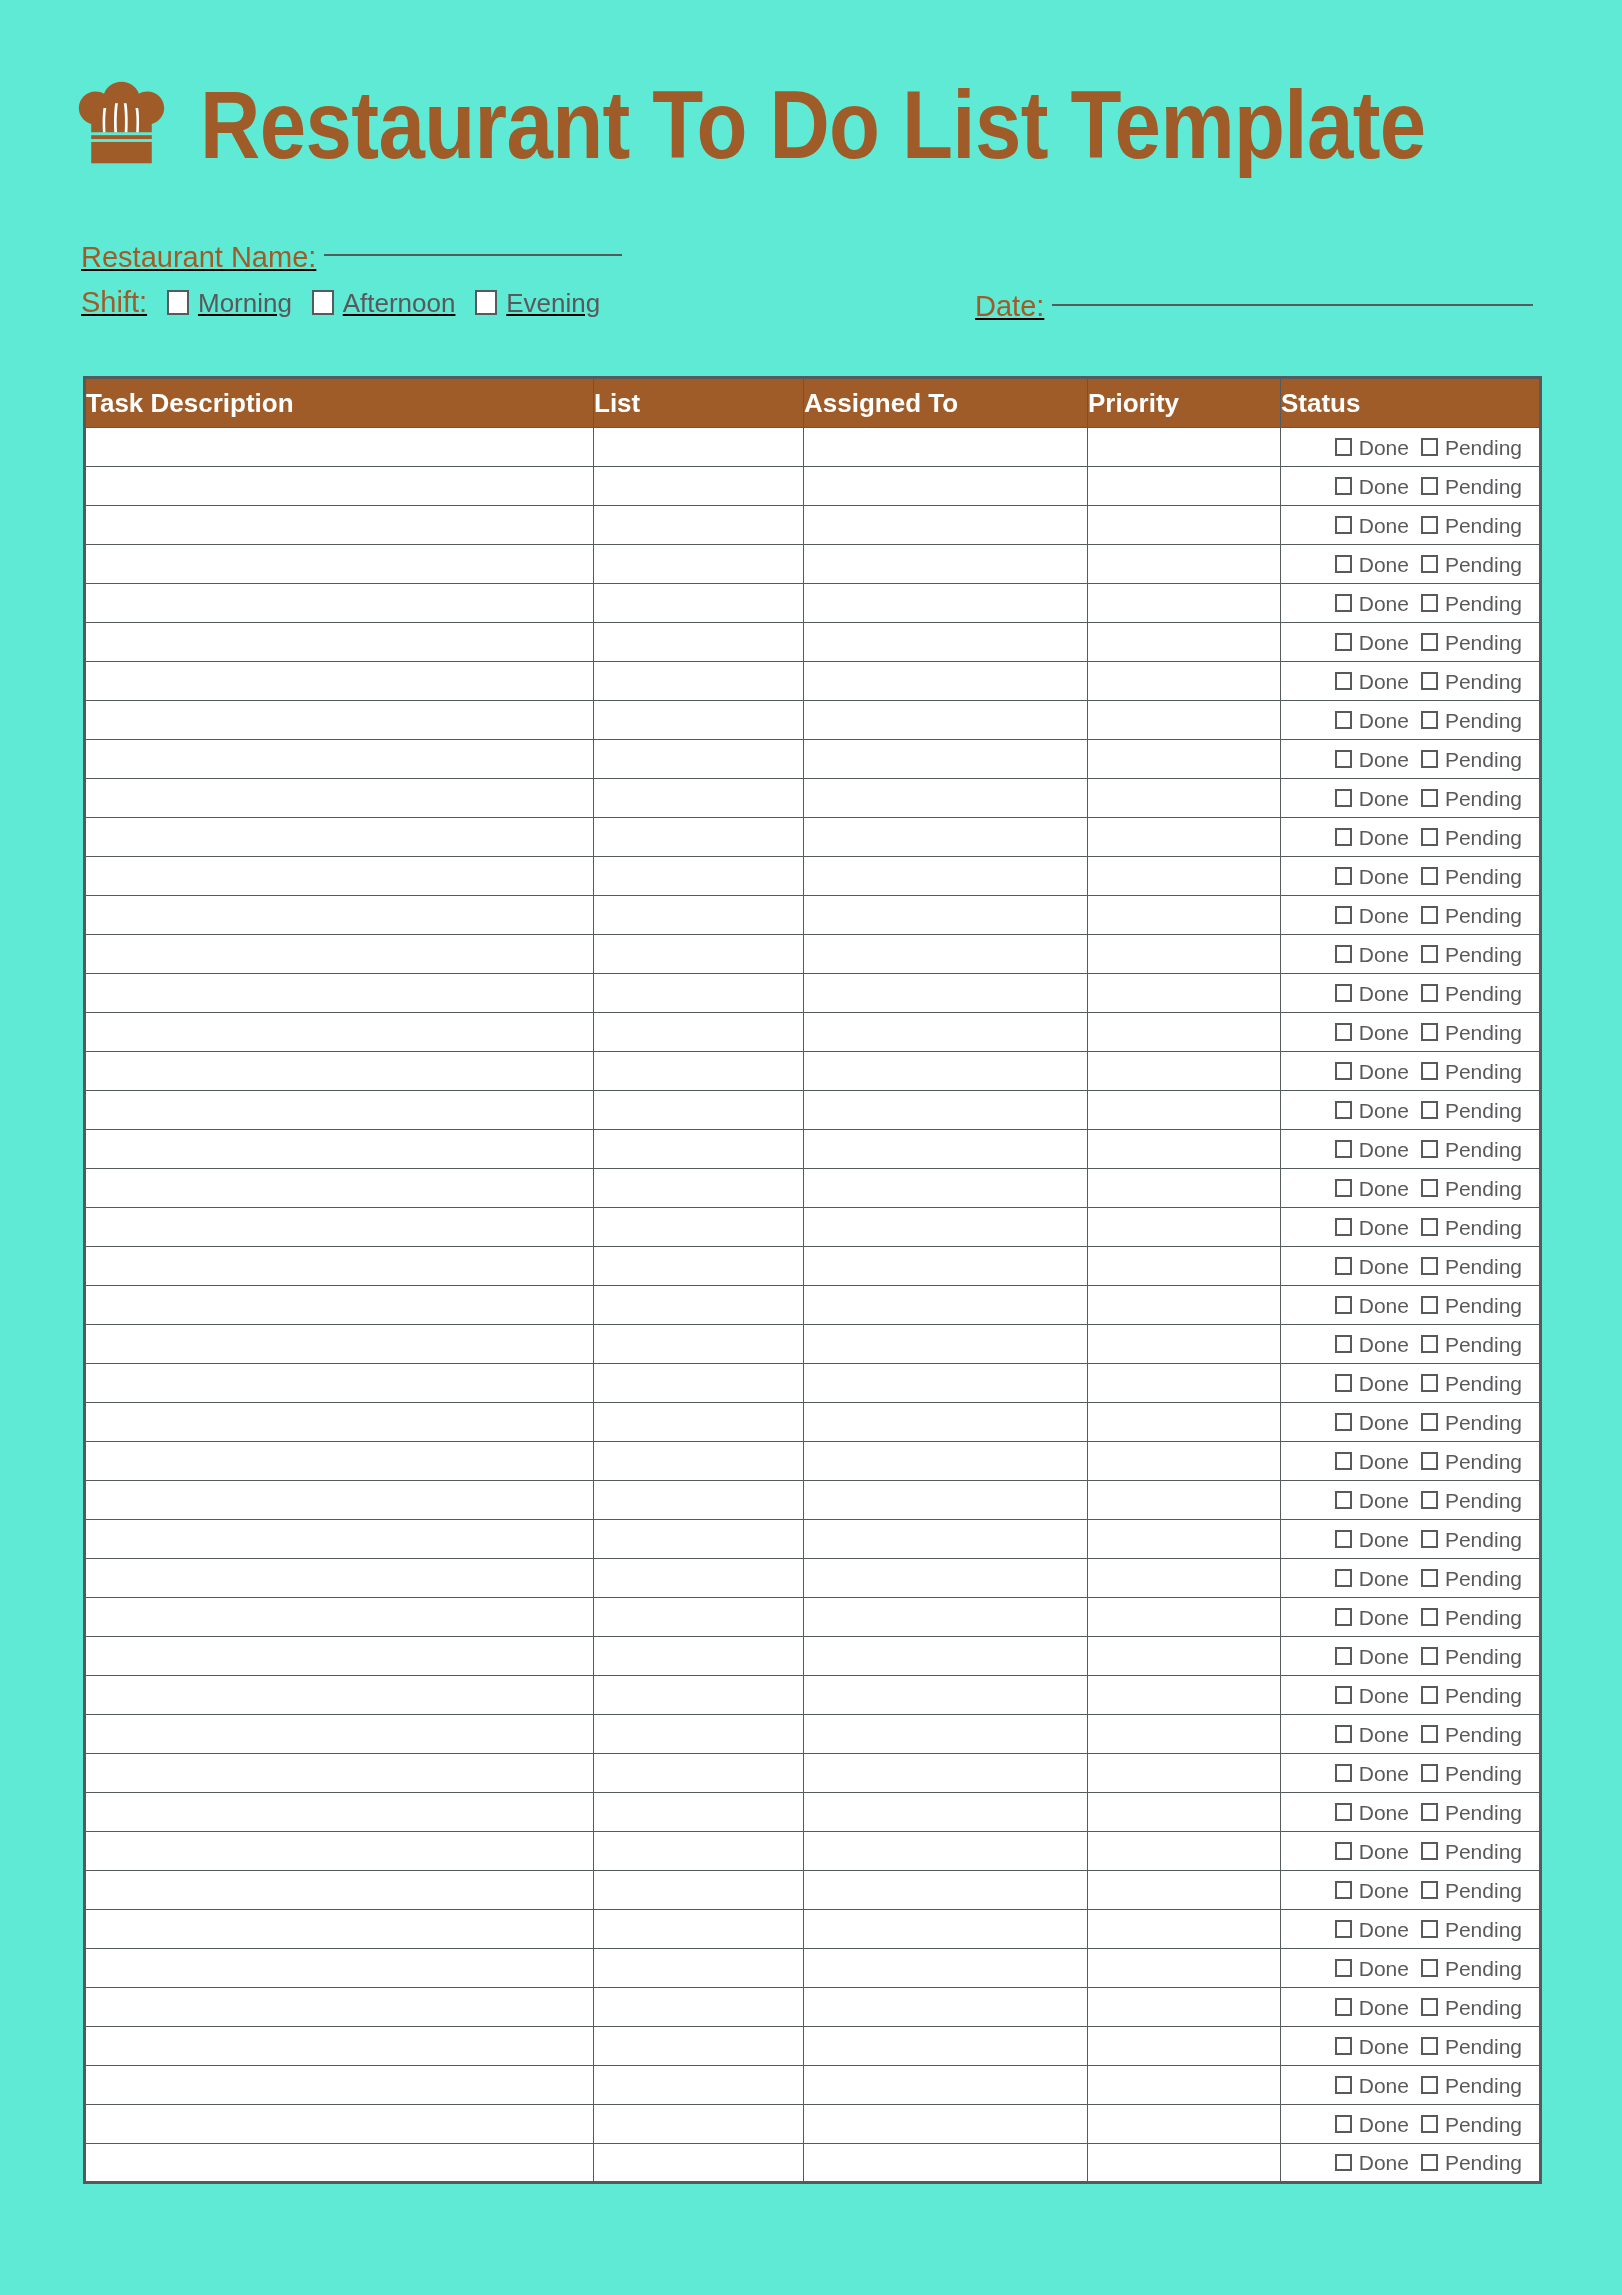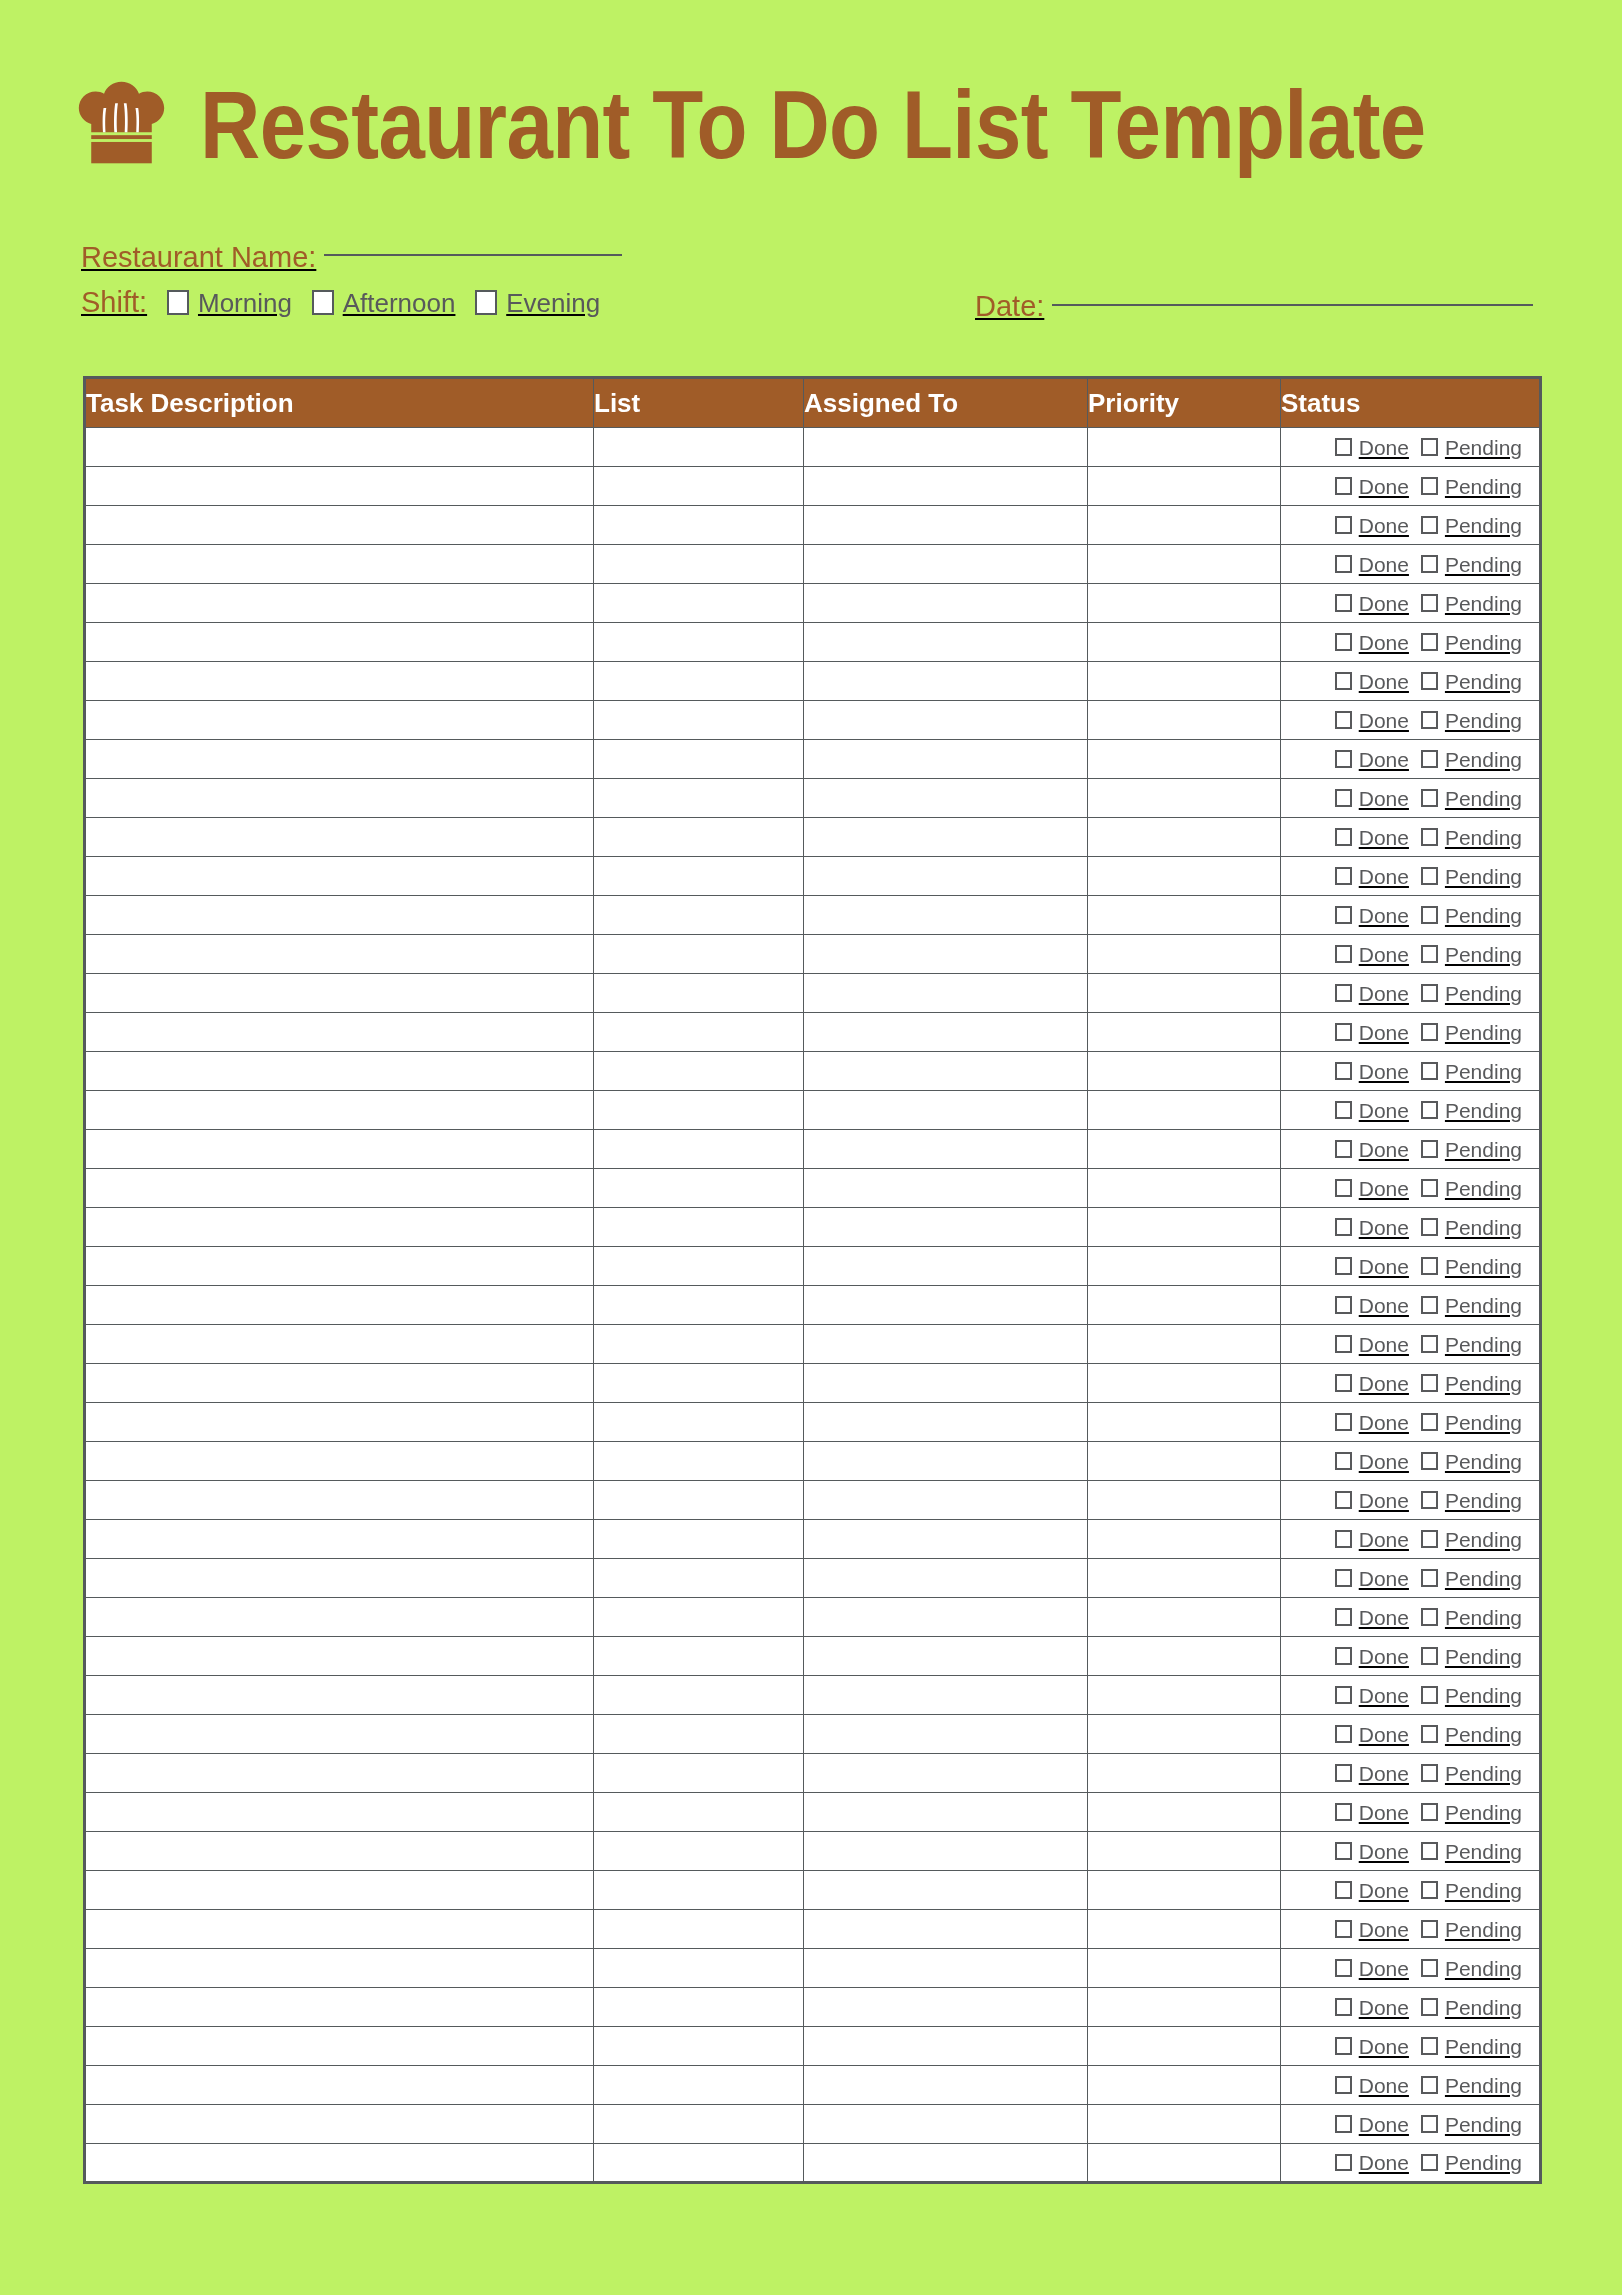--- a/index.html
+++ b/index.html
@@ -13,21 +13,21 @@
     font-family: "Liberation Sans", sans-serif;
     -webkit-font-smoothing: antialiased;
     position: relative;
     overflow: hidden;
   }
 
   .page {
     position: relative;
     width: 1623px;
     height: 2295px;
-    background: #bef264;
+    background: #5eead4;
     box-sizing: border-box;
   }
 
   
   .title-row {
     position: absolute;
     left: 73px;
     top: 65px;
     display: flex;
     align-items: center;
@@ -160,21 +160,20 @@
   .status-cell {
     padding-right: 17px !important;
     vertical-align: middle;
   }
   .status-wrap {
     display: flex;
     align-items: center;
     justify-content: flex-end;
     gap: 11.8px;
     height: 100%;
-    text-decoration: underline;
   }
   .status-opt {
     display: flex;
     align-items: center;
     gap: 6.5px;
   }
   .status-cbox {
     display: inline-block;
     width: 17.7px;
     height: 17.7px;

